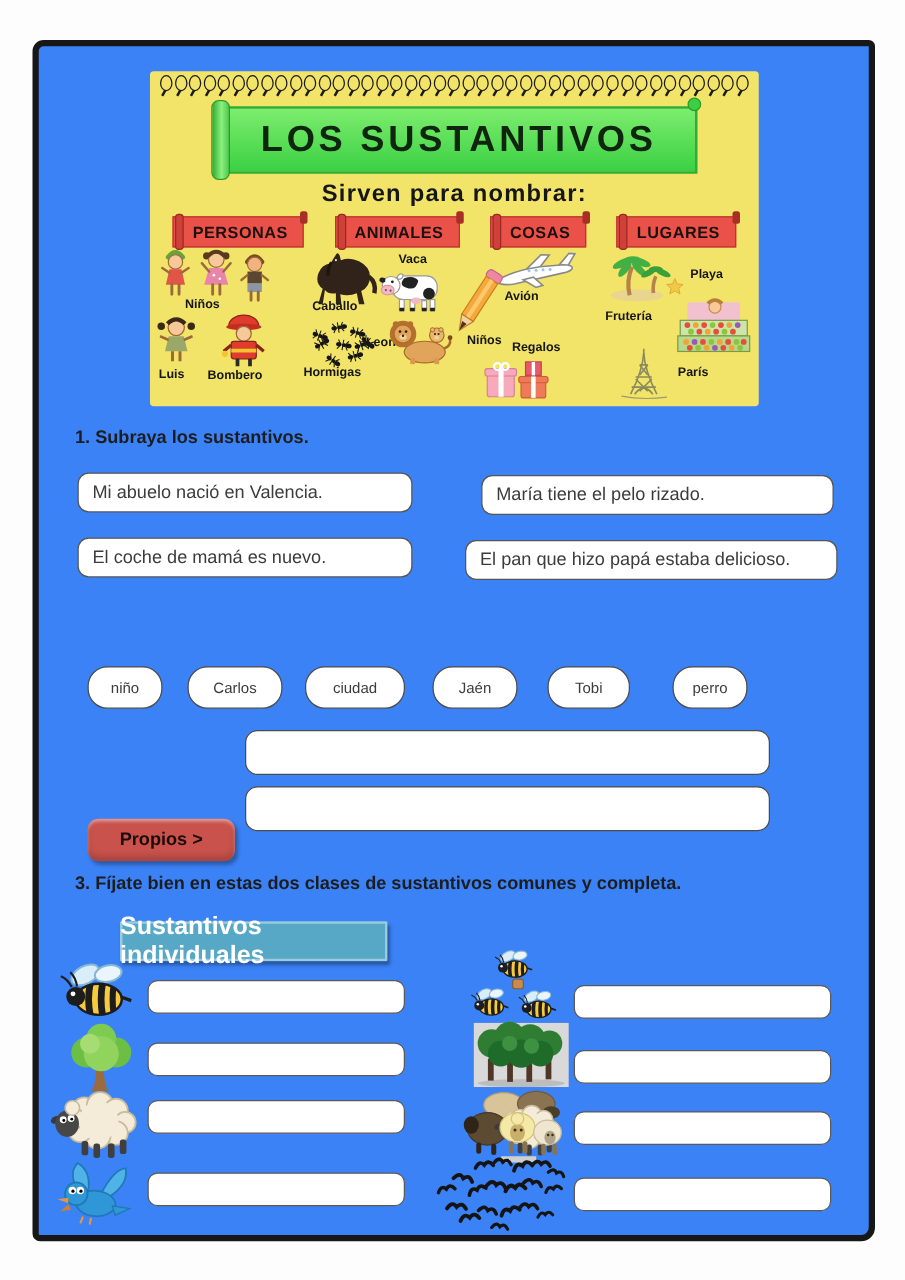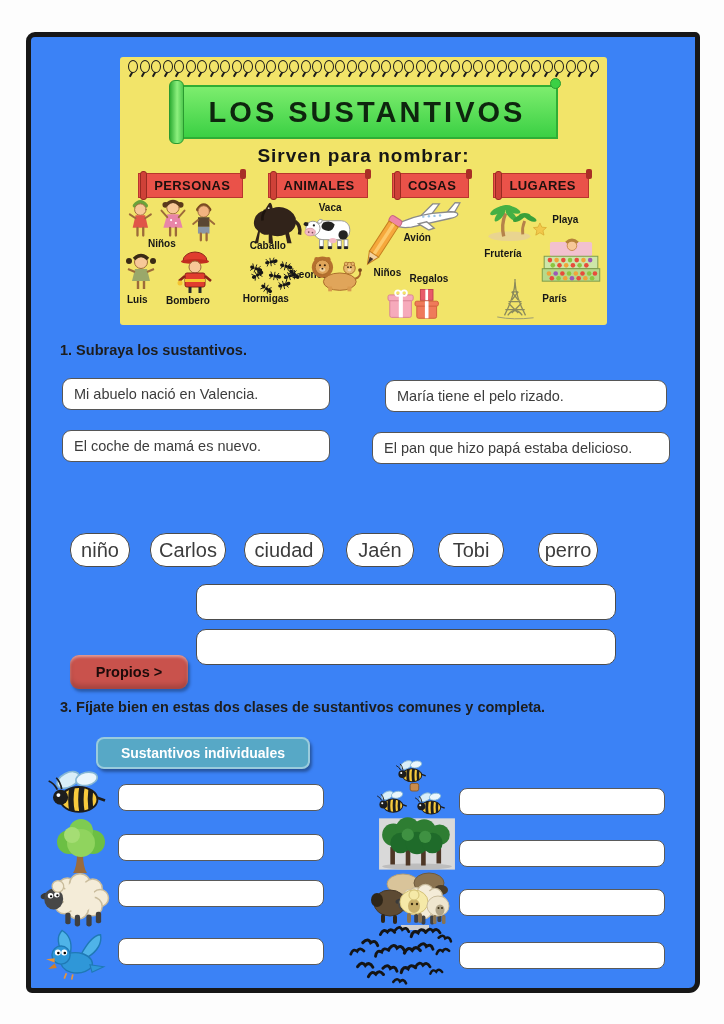--- a/index.html
+++ b/index.html
@@ -19,26 +19,26 @@
   .ribbon{position:relative;background:#ea5249;border:1.5px solid #b8362d;color:#1d100e;font-weight:800;font-size:13px;letter-spacing:.4px;padding:3px 12px 4px 15px;display:flex;align-items:center;}
   .ribbon::before{content:'';position:absolute;left:1px;top:-3px;bottom:-3px;width:5px;background:#cf4138;border:1px solid #992a22;border-radius:3px;}
   .ribbon::after{content:'';position:absolute;right:-4px;top:-5px;width:6px;height:10px;background:#a82f26;border-radius:2px;}
   .poster-cols{position:absolute;left:2px;right:2px;top:144px;bottom:2px;display:flex;}
   .pcol{position:relative;width:25%;}
   .plabel{position:absolute;font-size:10px;font-weight:800;color:#161616;white-space:nowrap;text-align:right;}
 
   
   .ex-title{position:absolute;font-size:14.5px;font-weight:800;color:#1d1d1d;white-space:nowrap;}
   .sentence-box{position:absolute;height:32px;background:#fff;border:1.7px solid #565656;border-radius:9px;display:flex;align-items:center;padding:0 11px;font-size:14.5px;color:#3c3c3c;white-space:nowrap;box-sizing:border-box;}
-  .chip{position:absolute;height:34px;background:#fff;border:1.7px solid #4c4c4c;border-radius:16px;display:flex;align-items:center;justify-content:center;font-size:20px;color:#3c3c3c;box-sizing:border-box;}
+  .chip{position:absolute;height:34px;background:#fff;border:1.7px solid #4c4c4c;border-radius:16px;display:flex;align-items:center;justify-content:center;font-size:12px;color:#3c3c3c;box-sizing:border-box;}
   .drop-box{position:absolute;height:36px;background:#fff;border:1.7px solid #4c4c4c;border-radius:10px;box-sizing:border-box;font-size:15px;color:#333;padding:0 10px;outline:none;}
   .pill{position:absolute;height:34px;border-radius:9px;display:flex;align-items:center;justify-content:center;font-size:14.5px;font-weight:800;box-shadow:2px 3px 3px rgba(0,0,0,.3), inset 0 -4px 5px rgba(0,0,0,.18), inset 0 2px 3px rgba(255,255,255,.45);cursor:pointer;}
   .pill.green{background:#9bc355;color:#15200a;}
   .pill.red{background:#c9524c;color:#1d0b0a;margin-top:24px;}
-  .hdr{position:absolute;height:32px;border-radius:8px;display:flex;align-items:center;justify-content:center;font-size:14px;font-weight:800;box-shadow:2px 3px 3px rgba(0,0,0,.35), inset 0 0 0 2px rgba(255,255,255,.4);}
+  .hdr{position:absolute;height:32px;border-radius:1px;display:flex;align-items:center;justify-content:center;font-size:20px;font-weight:800;box-shadow:2px 3px 3px rgba(0,0,0,.35), inset 0 0 0 2px rgba(255,255,255,.4);}
   .hdr.blue{background:#57a8c6;color:#ffffff;}
   .hdr.purple{background:#8a6fae;color:#30244e;}
   .fill-input{position:absolute;height:27px;background:#fff;border:1.5px solid #5a5a5a;border-radius:8px;box-sizing:border-box;font-size:14px;color:#333;padding:0 8px;outline:none;}
   .fig{position:absolute;}
   svg{display:block;overflow:visible;}
 </style>
 </head>
 <body>
 
 <svg width="0" height="0" style="position:absolute" aria-hidden="true">

